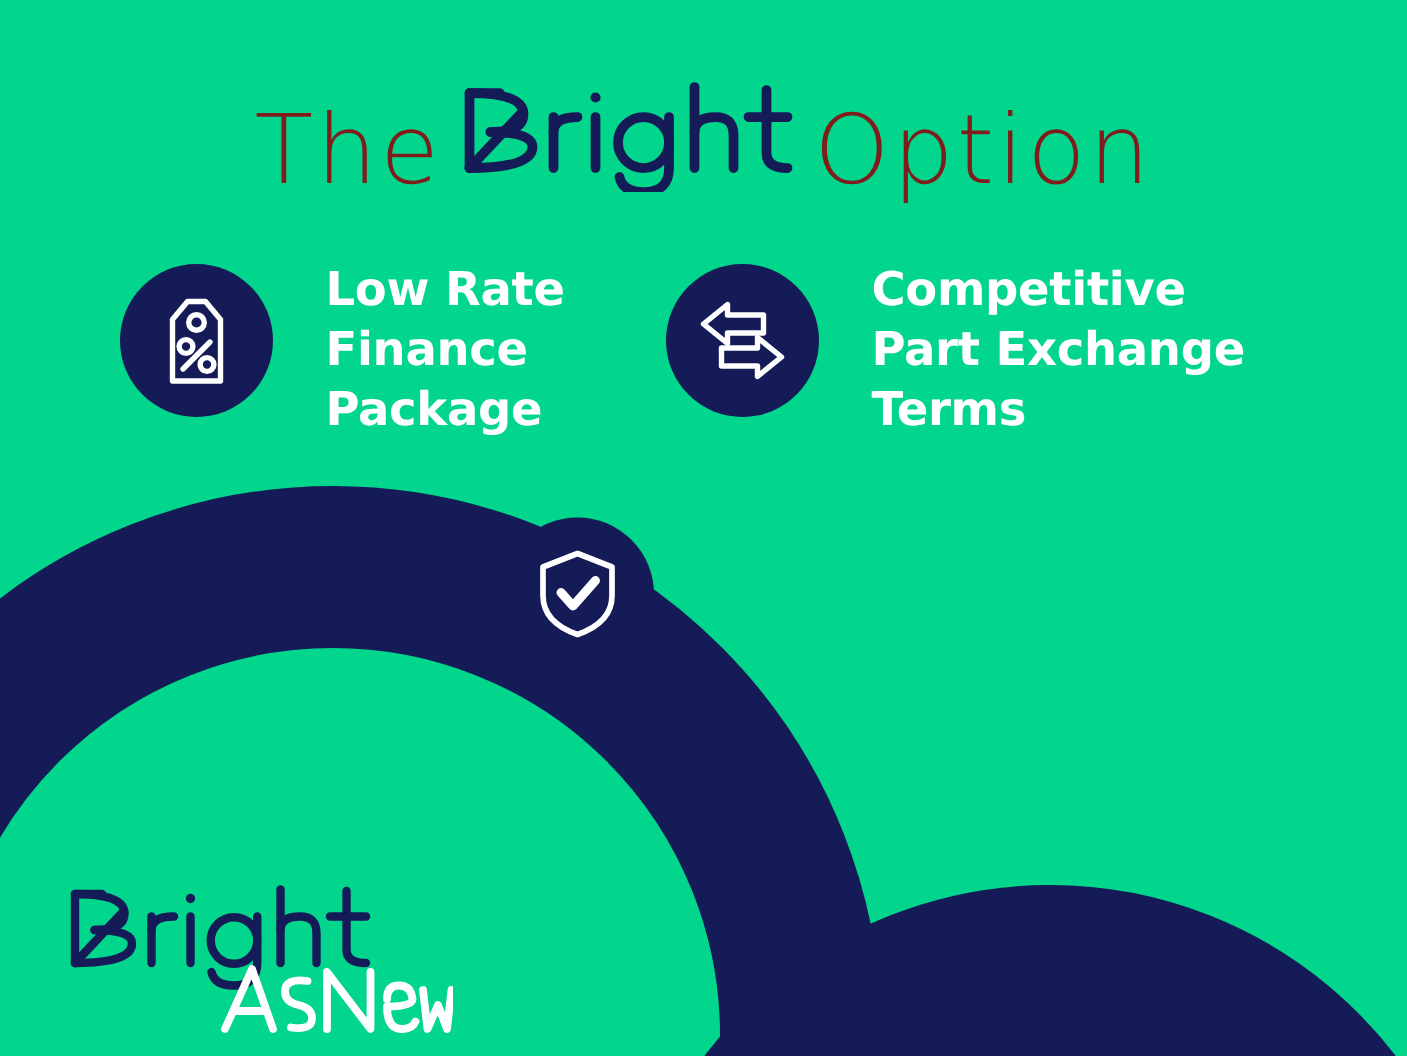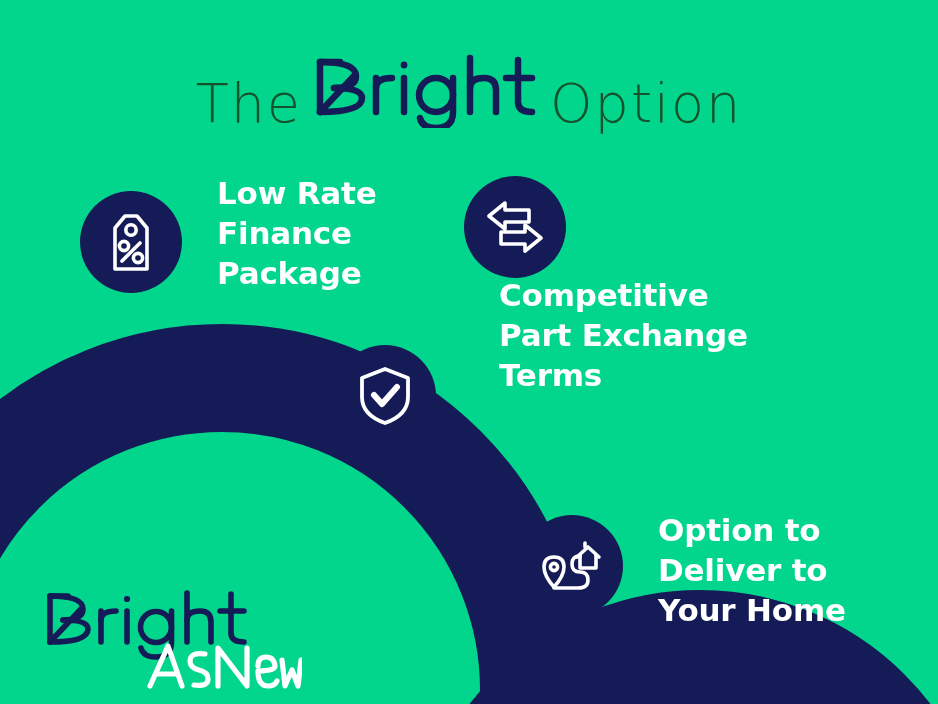--- a/index.html
+++ b/index.html
@@ -36,23 +36,23 @@
     width: 938px;
     text-align: center;
     white-space: nowrap;
     line-height: 1;
   }
   .title-word {
     display: inline-block;
     vertical-align: baseline;
     font-family: "DejaVu Sans", sans-serif;
     font-weight: 300;
-    font-size: 54px;
+    font-size: 64px;
     letter-spacing: 2px;
-    color: #14532d;
+    color: #7f1d1d;
   }
   .title-brand {
     display: inline-block;
     vertical-align: baseline;
     position: relative;
     top: 6px;
     margin: 0 8px;
   }
 
   
@@ -75,24 +75,24 @@
   .feature-text {
     font-family: "DejaVu Sans", sans-serif;
     font-weight: bold;
     font-size: 31px;
     line-height: 40px;
     color: #ffffff;
     white-space: pre-line;
     letter-spacing: -0.2px;
   }
 
-  #feature-0 { left: 80px;  top: 176px; align-items: flex-end; }
+  #feature-0 { left: 80px;  top: 176px; }
   #feature-0 .feature-text { margin-left: 35px; margin-top: -3px; }
 
-  #feature-1 { left: 464px; top: 176px; flex-direction: column; }
+  #feature-1 { left: 444px; top: 176px; }
   #feature-1 .feature-text { margin-left: 35px; margin-top: -3px; }
 
   #feature-2 { left: 334px; top: 345px; }
   #feature-2 .feature-text { margin-left: 37px; margin-top: -5px; }
 
   #feature-3 { left: 521px; top: 515px; }
   #feature-3 .feature-text { margin-left: 35px; margin-top: -5px; }
 
   
   #brand-logo {
@@ -181,40 +181,20 @@
     <div class="feature-icon">
       <svg width="56" height="62" viewBox="0 0 56 62">
         <g fill="none" stroke="#ffffff" stroke-linecap="round" stroke-linejoin="round">
           <path d="M28 4 L51 13 L51 32 Q51 50 28 58 Q5 50 5 32 L5 13 Z" stroke-width="3.8"></path>
           <path d="M17 30 L25 39 L40 22" stroke-width="6"></path>
         </g>
       </svg>
     </div>
   </div>
 
-  <div class="feature" id="feature-3">
-    <div class="feature-icon">
-      <svg width="62" height="58" viewBox="0 0 62 58">
-        <g fill="none" stroke="#ffffff" stroke-width="3.6" stroke-linecap="round" stroke-linejoin="round">
-
-          <path d="M13 20 Q23 20 23 30 Q23 39 13 50 Q3 39 3 30 Q3 20 13 20 Z"></path>
-          <circle cx="13" cy="30" r="3.6"></circle>
-
-          <path d="M36 20 L47 10 L58 20"></path>
-          <path d="M39 18 L39 31 L55 31 L55 18"></path>
-          <path d="M44 6 L44 10"></path>
-
-          <path d="M13 51 L37 51 Q47 51 47 43 Q47 35 39 35 Q31 35 31 27 Q31 19 39 19"></path>
-        </g>
-      </svg>
-    </div>
-    <div class="feature-text">Option to
-Deliver to
-Your Home</div>
-  </div>
 
   <div id="brand-logo">
     <svg width="260" height="110" viewBox="0 0 260 110" aria-hidden="true">
 
       <g fill="none" stroke="#141b56" stroke-width="5.6" stroke-linecap="round" stroke-linejoin="round">
         <path d="M8 60 L8 14 L26 14"></path>
         <path d="M8 60 L39 27"></path>
         <path d="M8 14 Q41 14 41 27 Q41 38 21 38"></path>
         <path d="M8 60 Q46 60 46 47 Q46 38 21 38"></path>
         <path d="M59 60 L59 29"></path>

